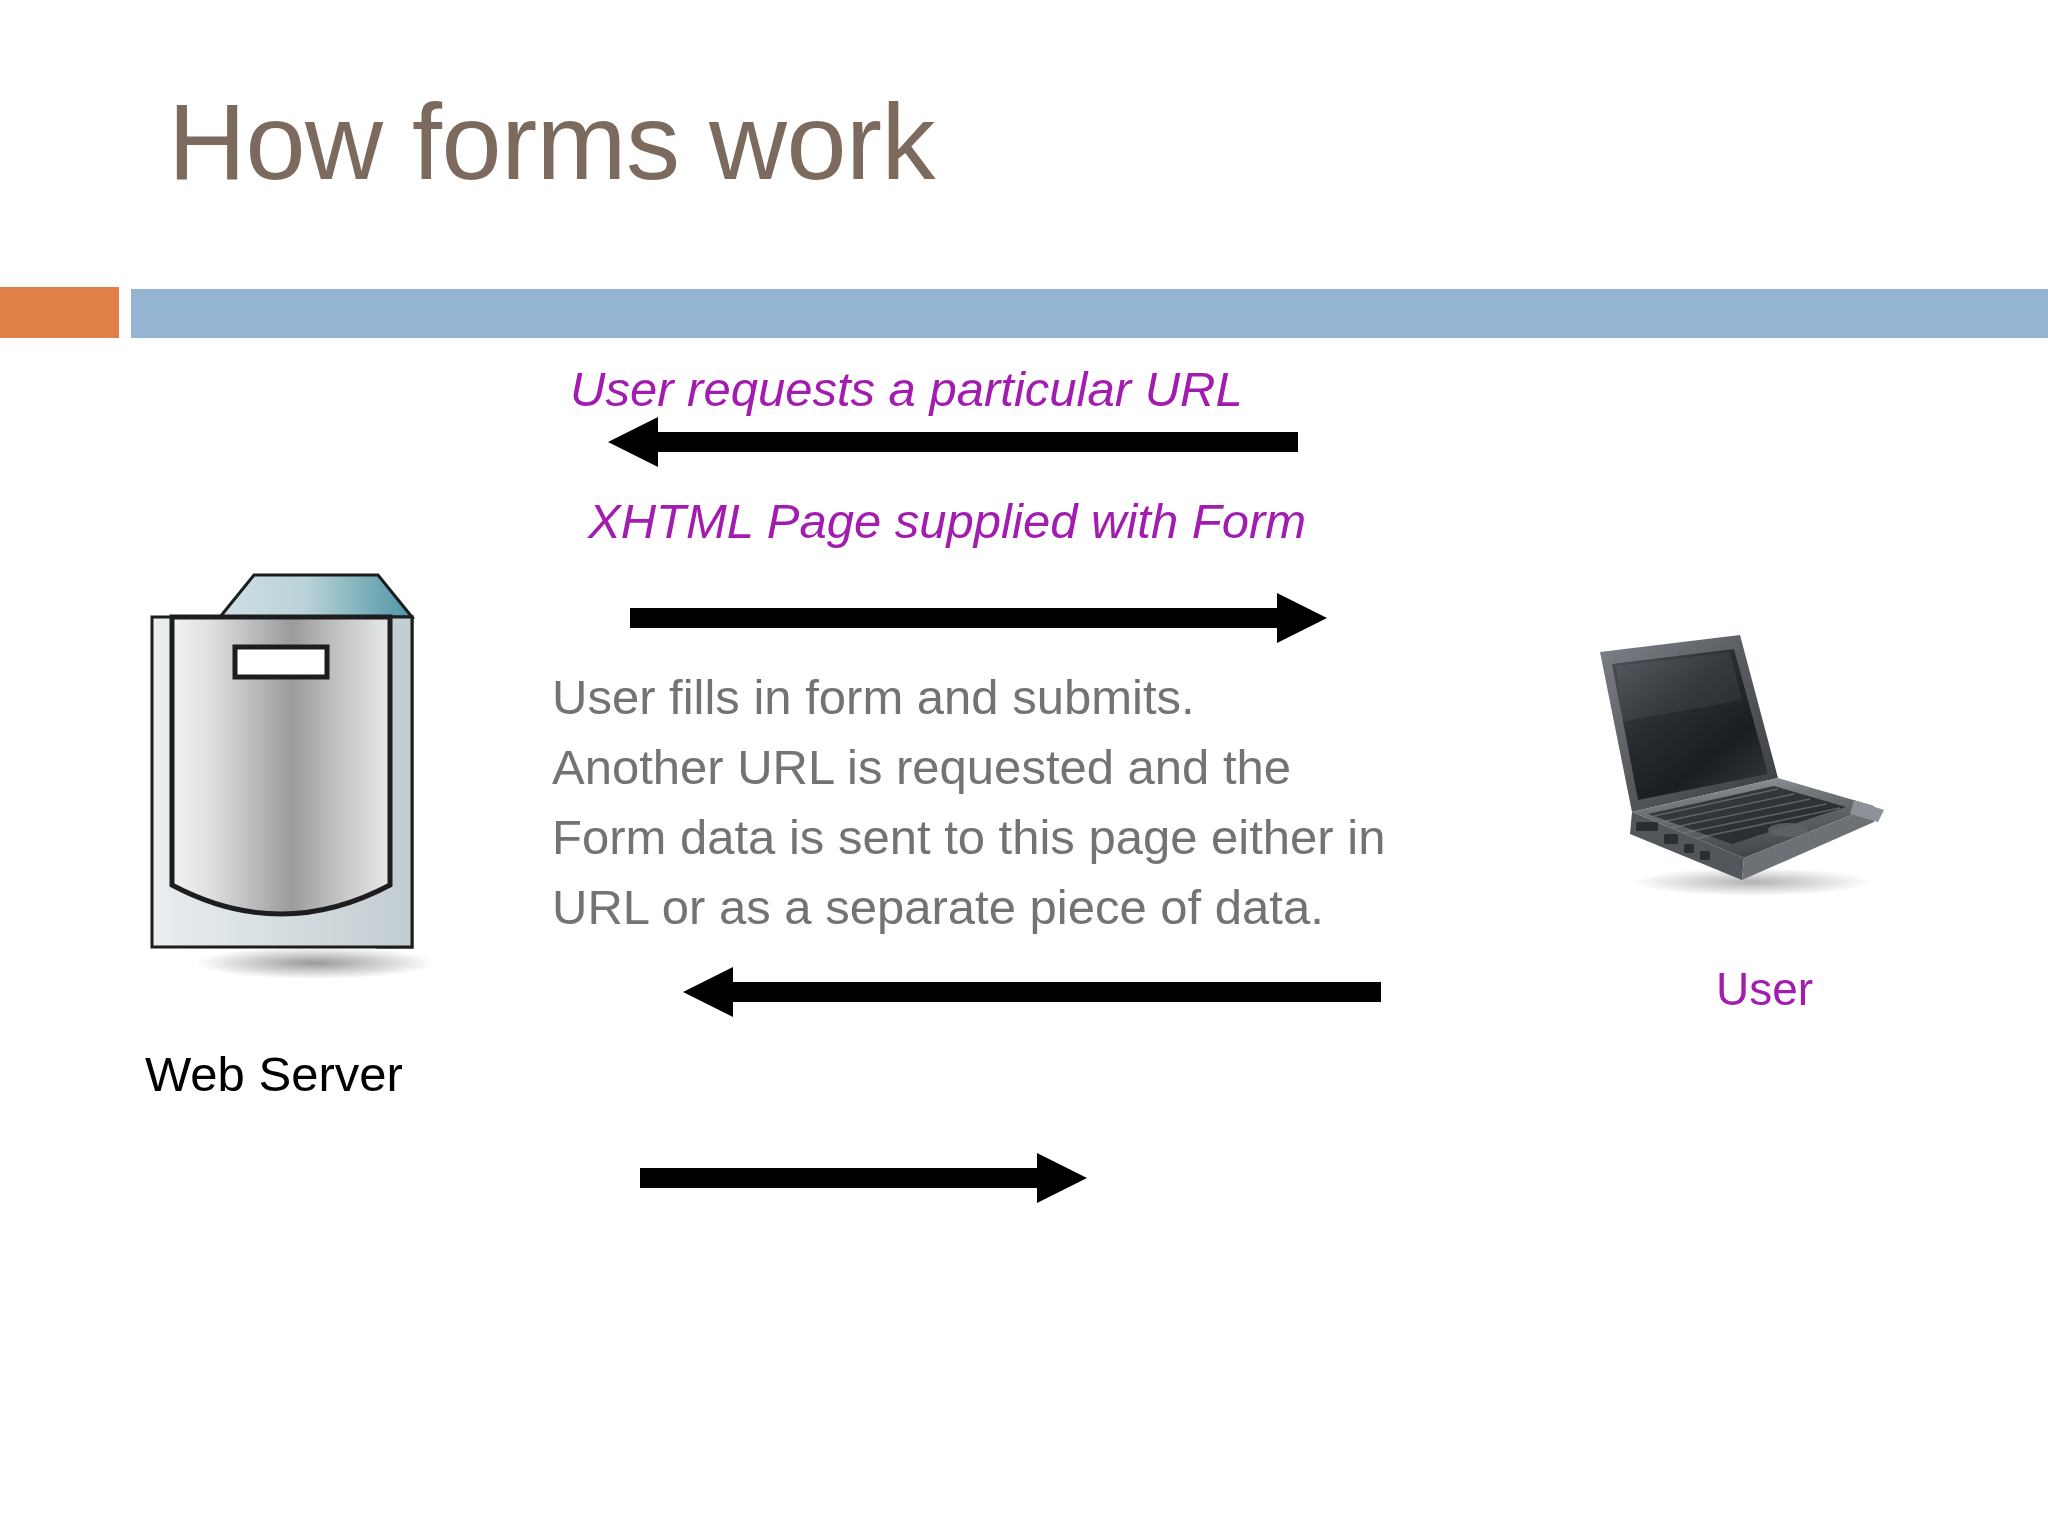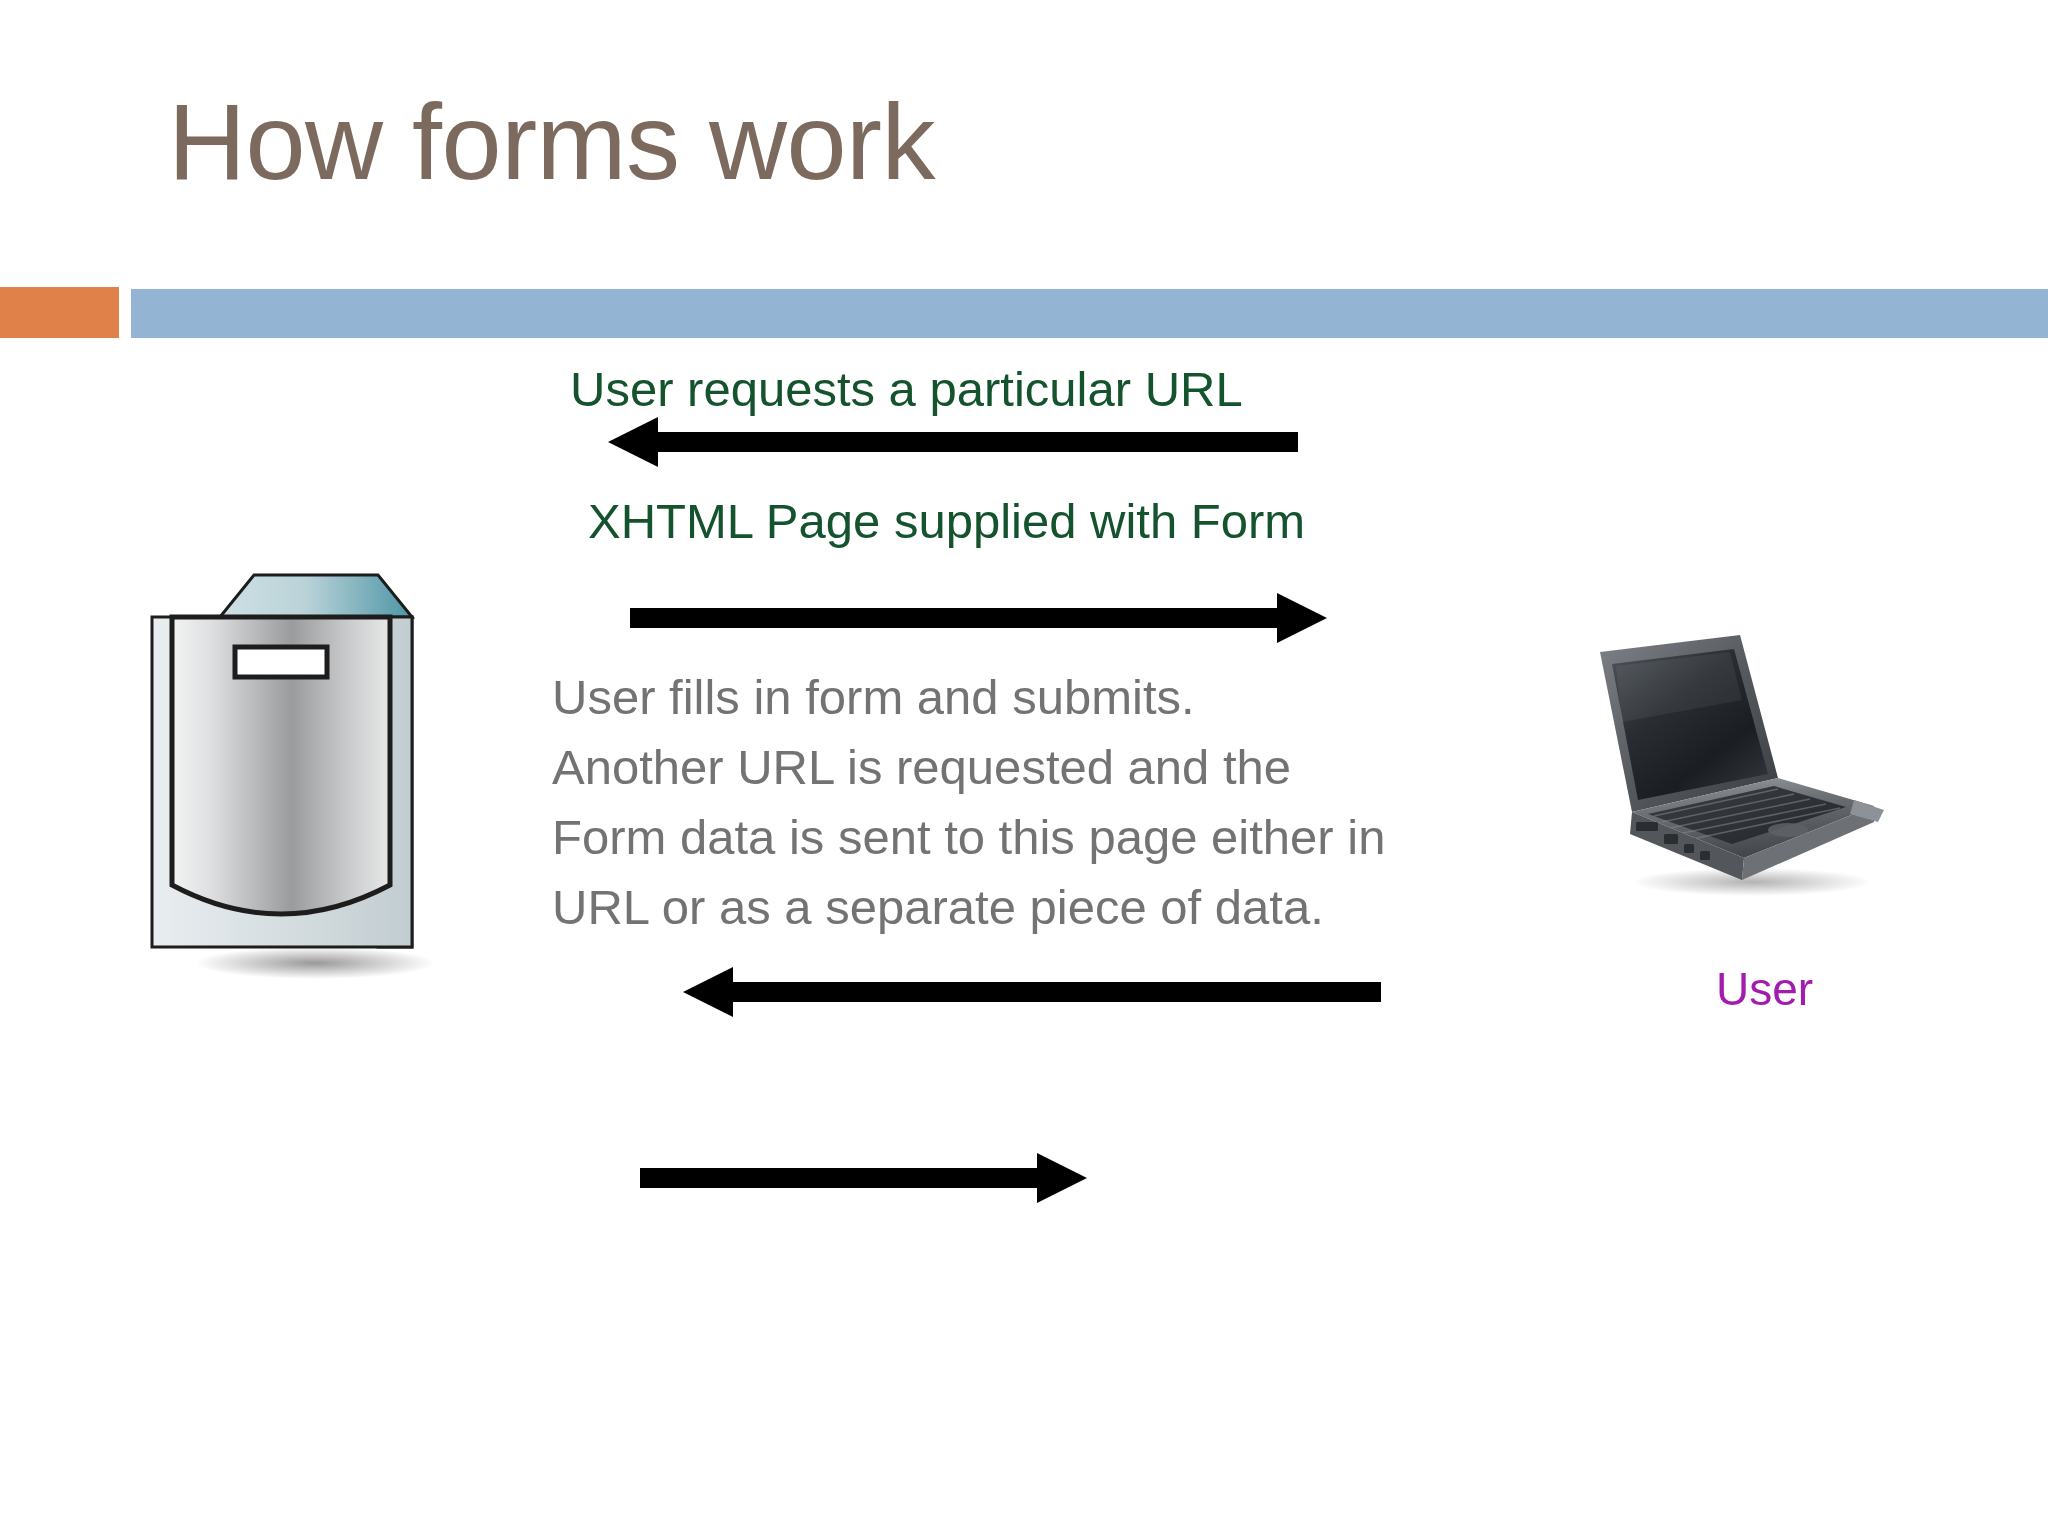--- a/index.html
+++ b/index.html
@@ -49,24 +49,25 @@
     left: 131px;
     top: 289px;
     width: 1917px;
     height: 49px;
     background: #93b4d3;
   }
 
   
   .flow-label {
     position: absolute;
-    color: #14532d;
+    color: #a21caf;
     font-size: 49px;
     line-height: 1.0;
     white-space: nowrap;
+    font-style: italic;
   }
 
   #label-request      { left: 570px;  top: 365px; }
   #label-page-form    { left: 570px;  top: 497px; margin-left: 18px; }
   #label-response     { left: 770px;  top: 1095px; }
 
   
   #paragraph-block {
     position: absolute;
     left: 552px;
@@ -256,16 +257,17 @@
     <g fill="#2b2e31">
       <rect x="44" y="192" width="22" height="9" rx="1.5"></rect>
       <rect x="72" y="204" width="14" height="10" rx="1.5"></rect>
       <rect x="92" y="214" width="10" height="9" rx="1.5"></rect>
       <rect x="108" y="221" width="10" height="9" rx="1.5"></rect>
     </g>
 
     <polygon points="262,170 292,180 286,192 258,184" fill="#8d9298"></polygon>
   </svg>
 
+  <div id="label-web-server">Web Server</div>
 
   <div id="label-user">User</div>
 
 </div>
 
 </body></html>

